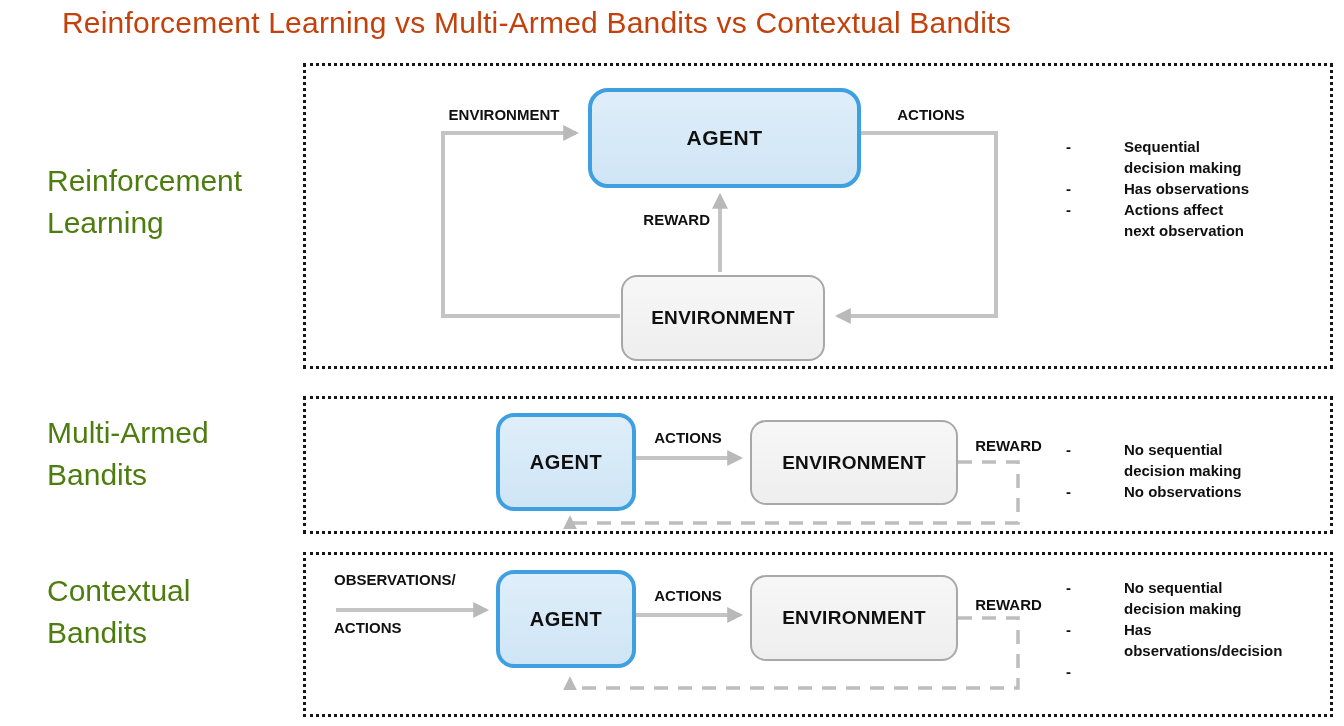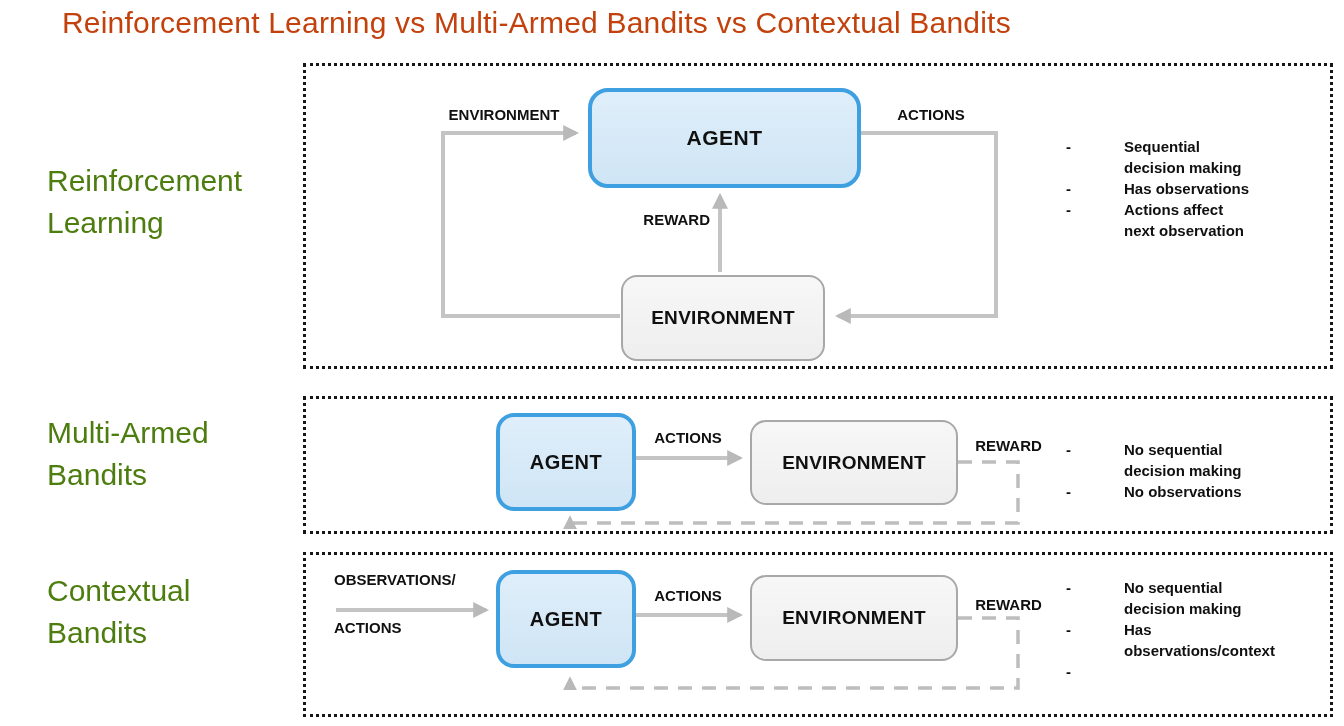--- a/index.html
+++ b/index.html
@@ -157,19 +157,19 @@
   <div class="flow-label" style="left:28px;top:64px;">ACTIONS</div>
   <div class="flow-label center" style="left:327px;top:32px;width:110px;">ACTIONS</div>
   <div class="flow-label center" style="left:655px;top:41px;width:95px;">REWARD</div>
   <div class="bullets" style="left:760px;top:22px;width:215px;">
       <div class="bullet">
         <span class="dash">-</span>
         <span class="btext">No sequential decision making</span>
       </div>
       <div class="bullet">
         <span class="dash">-</span>
-        <span class="btext">Has observations/context</span>
+        <span class="btext">Has observations/decision</span>
       </div>
       <div class="bullet">
         <span class="dash">-</span>
       </div>
     </div>
 </div>
 
 </body></html>

